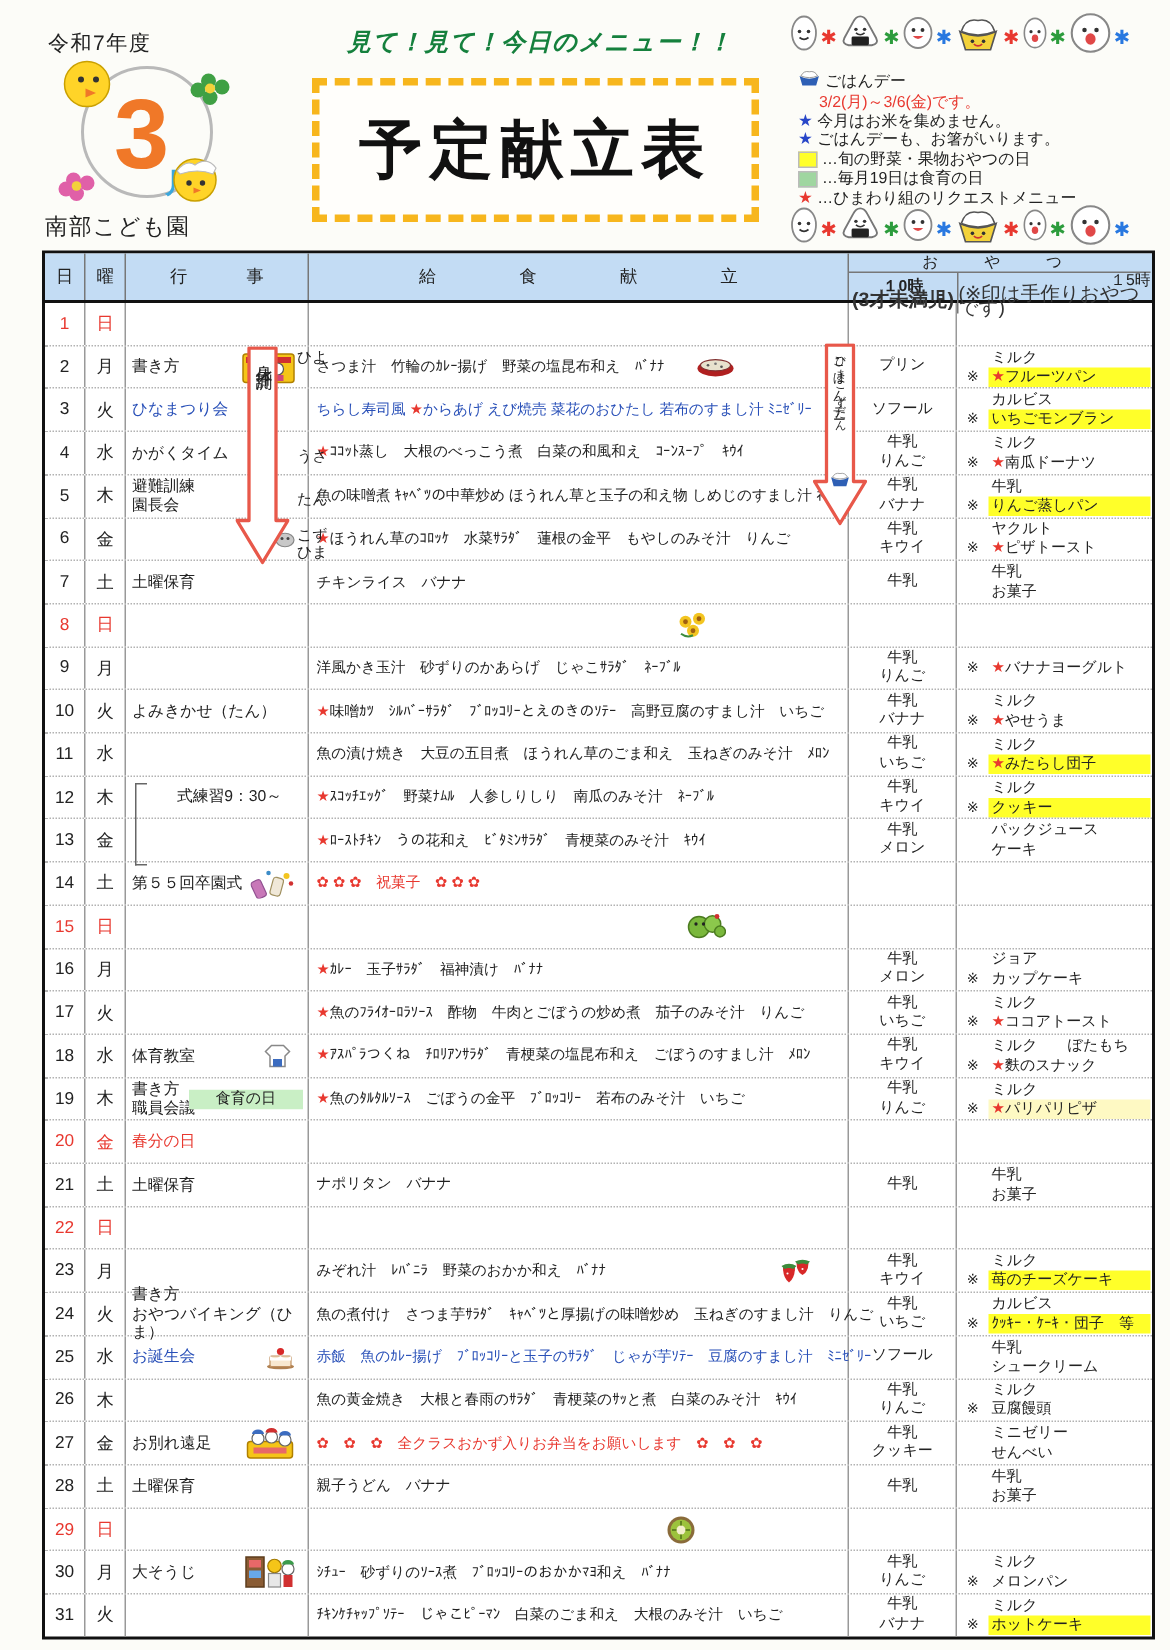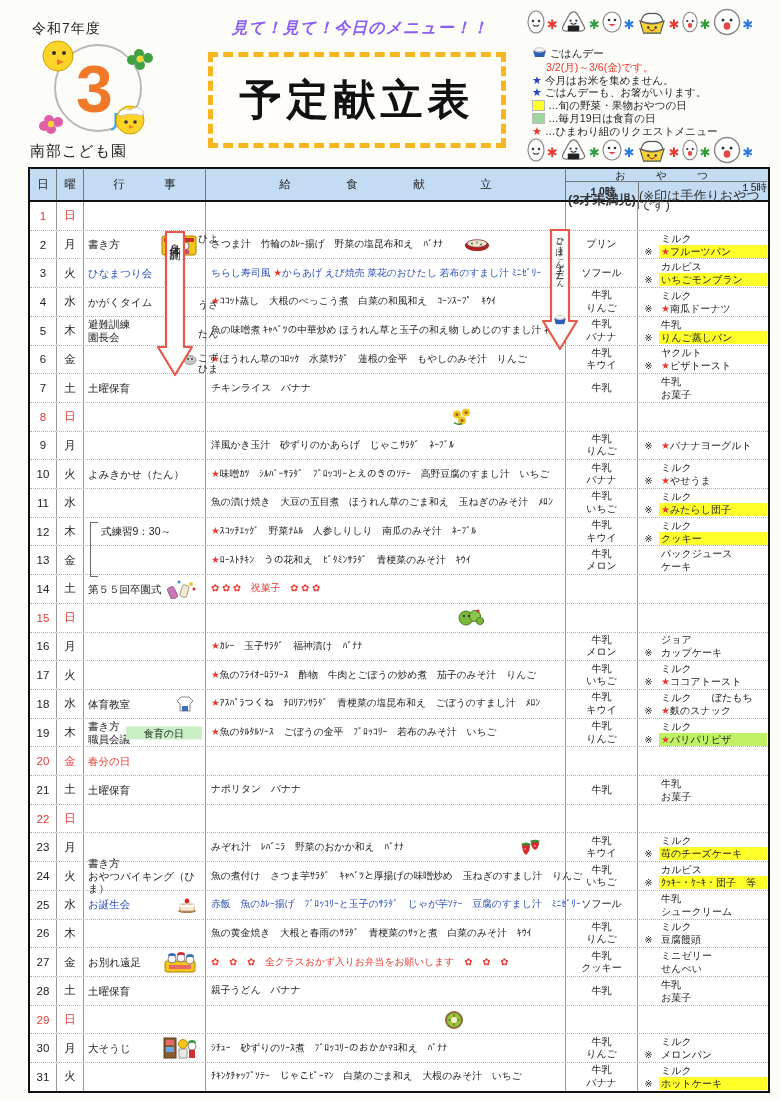--- a/index.html
+++ b/index.html
@@ -3,21 +3,21 @@
 <meta charset="utf-8">
 <style>
   html,body{margin:0;padding:0;background:#e8e8e4;}
   .page{position:relative;width:780px;height:1100px;background:#fcfcf8;margin:0 auto;
         font-family:"Liberation Sans","DejaVu Sans",sans-serif;overflow:hidden;color:#222;}
   
   .year{position:absolute;left:32px;top:20px;font-size:14px;letter-spacing:1px;}
   .school{position:absolute;left:30px;top:142px;font-size:15px;letter-spacing:1px;}
   .month-badge{position:absolute;left:36px;top:36px;}
   .catch{position:absolute;left:200px;top:18px;width:320px;text-align:center;
-         font-size:16px;font-weight:bold;font-style:italic;color:#8b5cf6;letter-spacing:1px;}
+         font-size:16px;font-weight:bold;font-style:italic;color:#15803d;letter-spacing:1px;}
   .title-box{position:absolute;left:208px;top:52px;width:288px;height:86px;
          border:5px dashed #f7b61d;background:#fffefb;display:flex;align-items:center;justify-content:center;}
   .title-box .t{font-size:42px;font-weight:900;letter-spacing:5px;color:#111;}
   .deco-row{position:absolute;left:527px;width:248px;height:36px;display:flex;align-items:center;gap:2px;}
   .deco-row.r1{top:6px;} .deco-row.r2{top:134px;}
   .deco-row .st{font-size:13px;font-weight:bold;line-height:1;}
   .legend{position:absolute;left:532px;top:46px;width:246px;font-size:10.6px;line-height:12.8px;}
   .legend .ln{display:flex;align-items:center;gap:3px;white-space:nowrap;}
   .legend .red{color:#e8382f;}
   .legend .bstar{color:#2746c8;font-size:11px;}
@@ -51,21 +51,21 @@
   .c10{width:72px;display:flex;flex-direction:column;align-items:center;justify-content:center;
        font-size:10px;line-height:12.5px;border-right:1px solid #999;box-sizing:border-box;}
   .c15{width:129px;display:flex;box-sizing:border-box;}
   .kome{width:21px;display:flex;flex-direction:column;justify-content:center;align-items:center;
         font-size:9.5px;line-height:13px;}
   .s15l{flex:1;display:flex;flex-direction:column;justify-content:center;font-size:10px;line-height:13px;}
   .s15l .line{padding-left:2px;}
   .hol{color:#e8382f;}
   .mblue{color:#2950b8;text-align:center;} .mred{color:#e8382f;}
   .evblue{color:#2950b8;} .evred{color:#e8382f;}
-  .hl-y{background:#ffff29;} .hl-g{background:#bef264;}
+  .hl-y{background:#ffff29;} .hl-g{background:#fef9c3;}
   .rstar{color:#e8382f;}
   .badge-food{position:absolute;right:3px;top:50%;transform:translateY(-50%);
         background:#c9efc5;font-size:10px;padding:0 18px;line-height:13px;}
   .ev-icon{position:absolute;right:8px;top:50%;transform:translateY(-50%);line-height:0;}
   .m-icon{position:absolute;line-height:0;}
   
   .arrow{position:absolute;line-height:0;}
   .arrow .vtxt{position:absolute;left:0;top:4px;width:100%;display:flex;justify-content:center;}
   .vtxt .v{writing-mode:vertical-rl;text-orientation:upright;font-size:11px;letter-spacing:2px;color:#222;}
   .arrow2 .v1{writing-mode:vertical-rl;text-orientation:upright;font-size:7.5px;letter-spacing:0;color:#222;}
@@ -528,21 +528,21 @@
             <div class="s15l">
               <div class="line">ミルク</div>
               <div class="line hl-y"><span class="rstar">★</span>みたらし団子</div>
             </div>
           </div>
         </div>
         <div class="t-row">
           <div class="cd">12</div>
           <div class="cw">木</div>
           <div class="ce">
-            <div style="margin-left: 13px;">式練習9：30～</div>
+            <div style="margin-left: 13px; text-align: center;">式練習9：30～</div>
           </div>
           <div class="cm">
             <span><span class="rstar">★</span>ｽｺｯﾁｴｯｸﾞ　野菜ﾅﾑﾙ　人参しりしり　南瓜のみそ汁　ﾈｰﾌﾞﾙ</span>
           </div>
           <div class="c10">
             <div>牛乳</div>
             <div>キウイ</div>
           </div>
           <div class="c15">
             <div class="kome">

